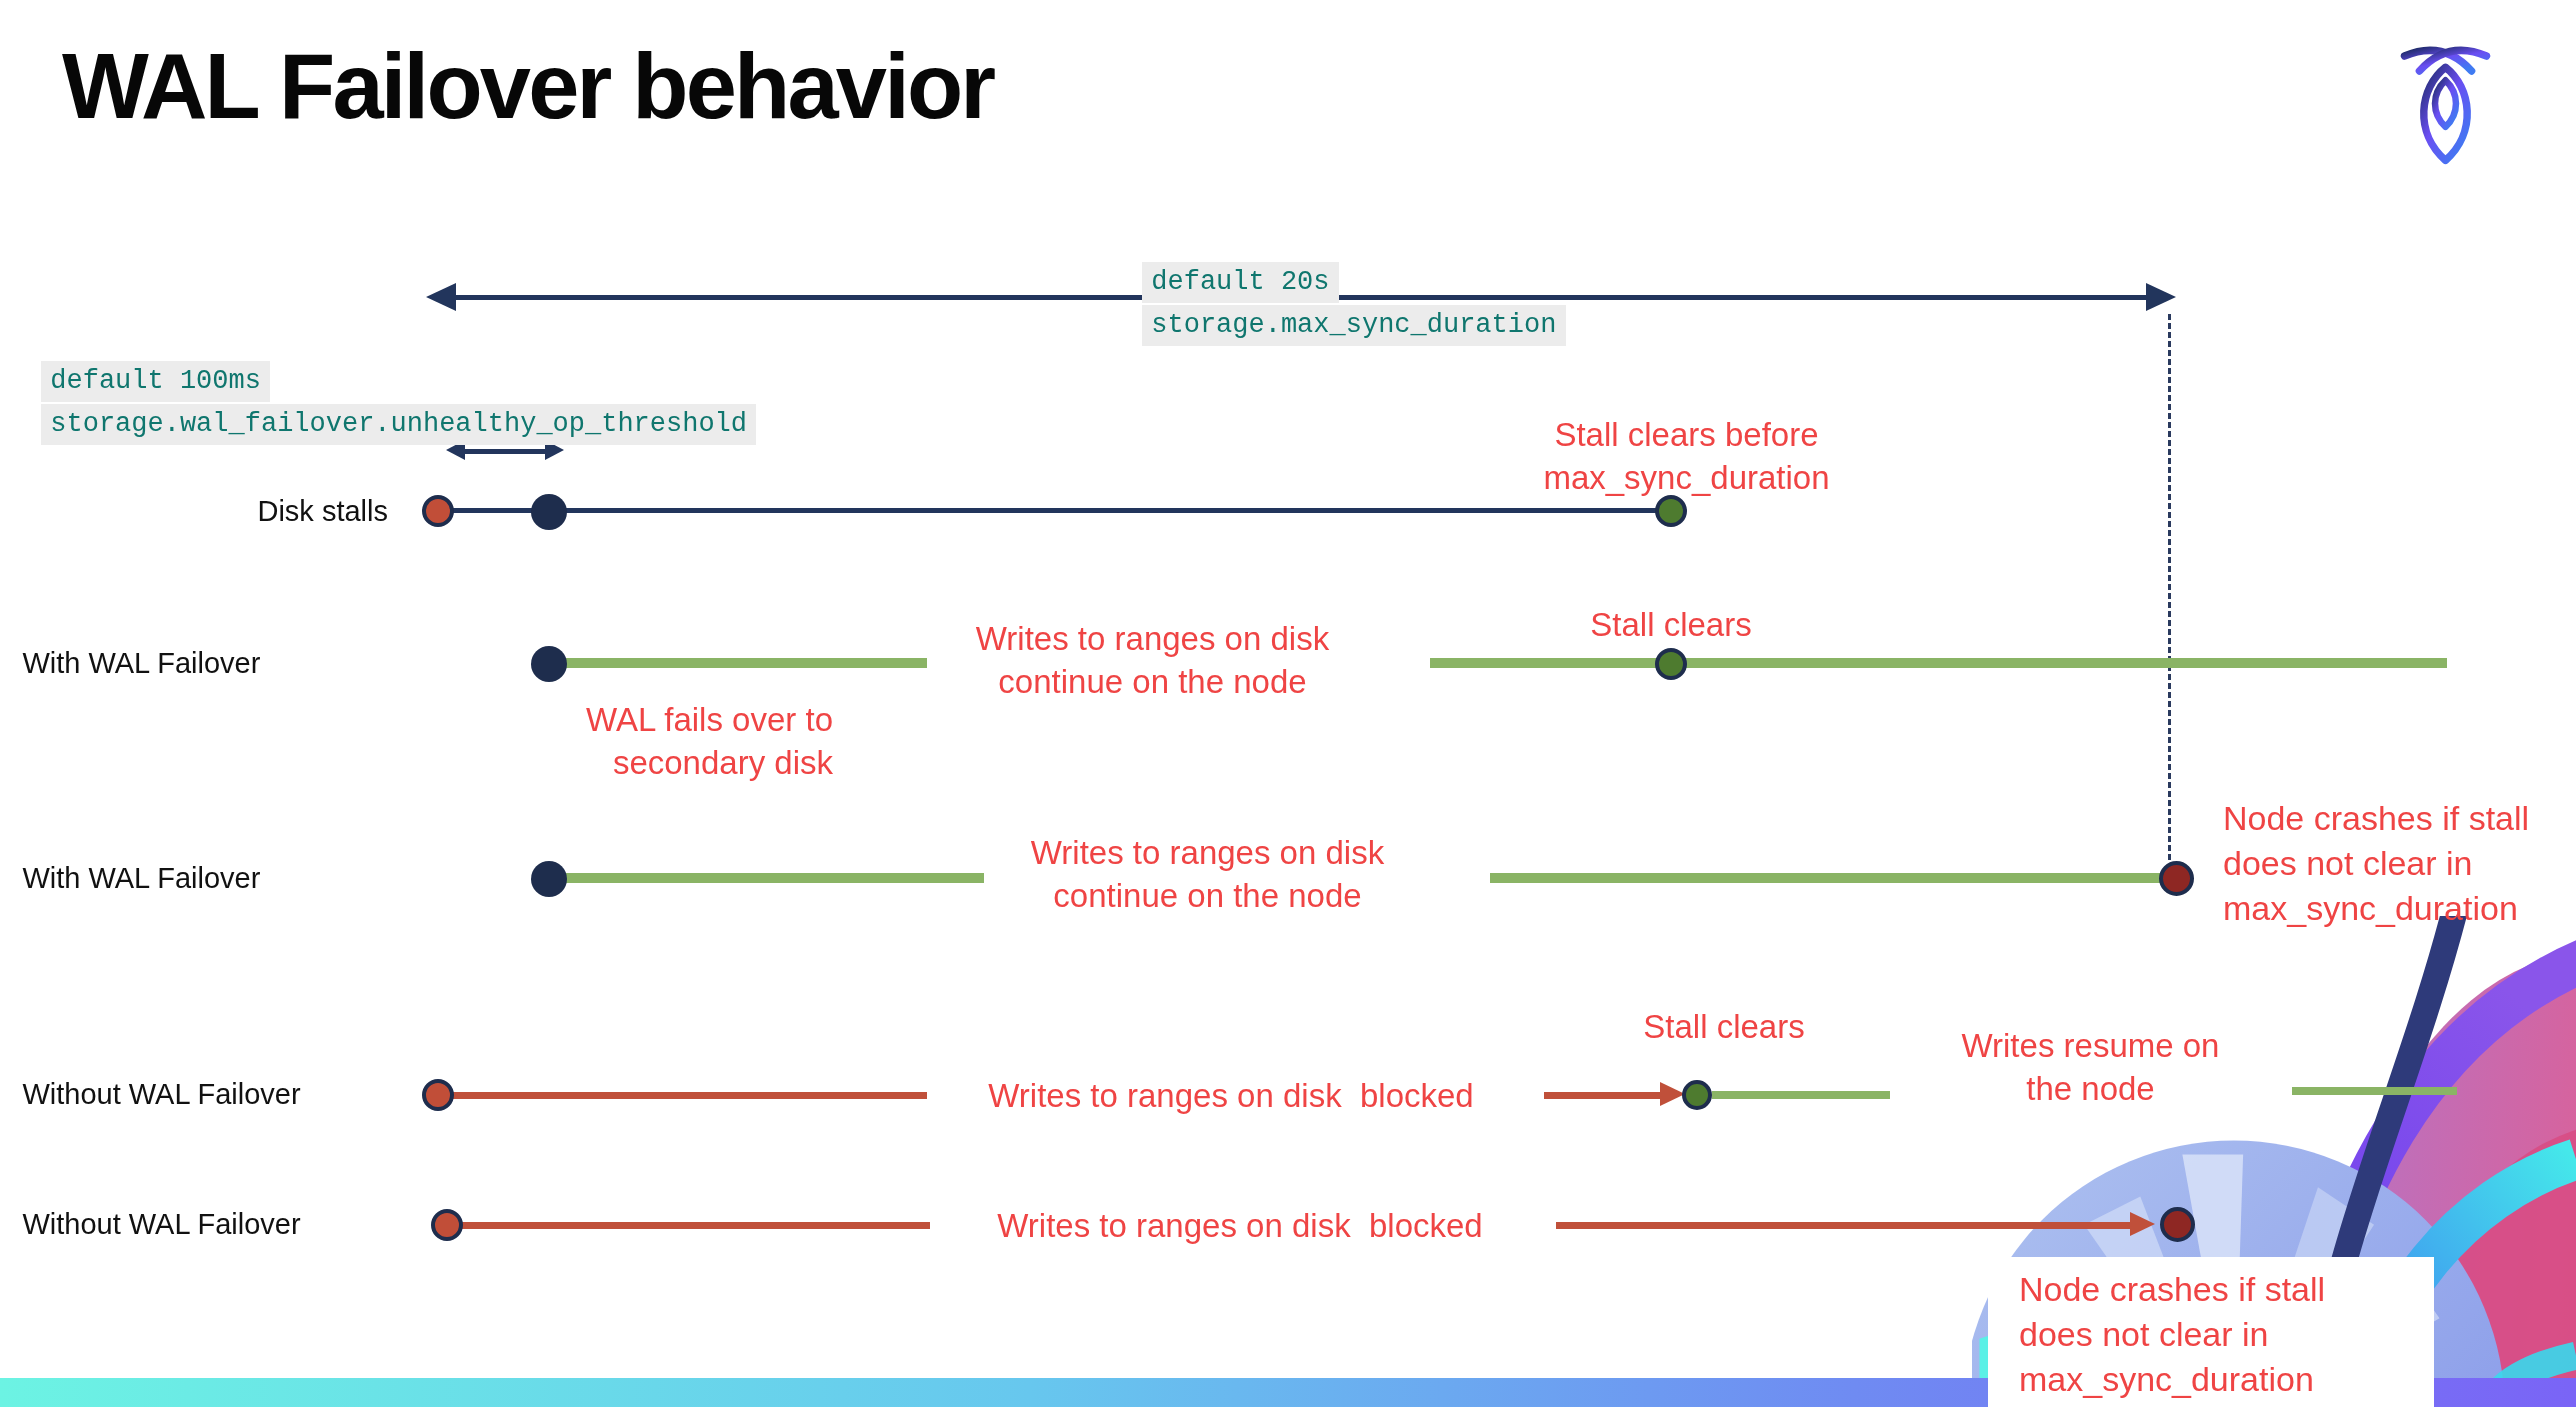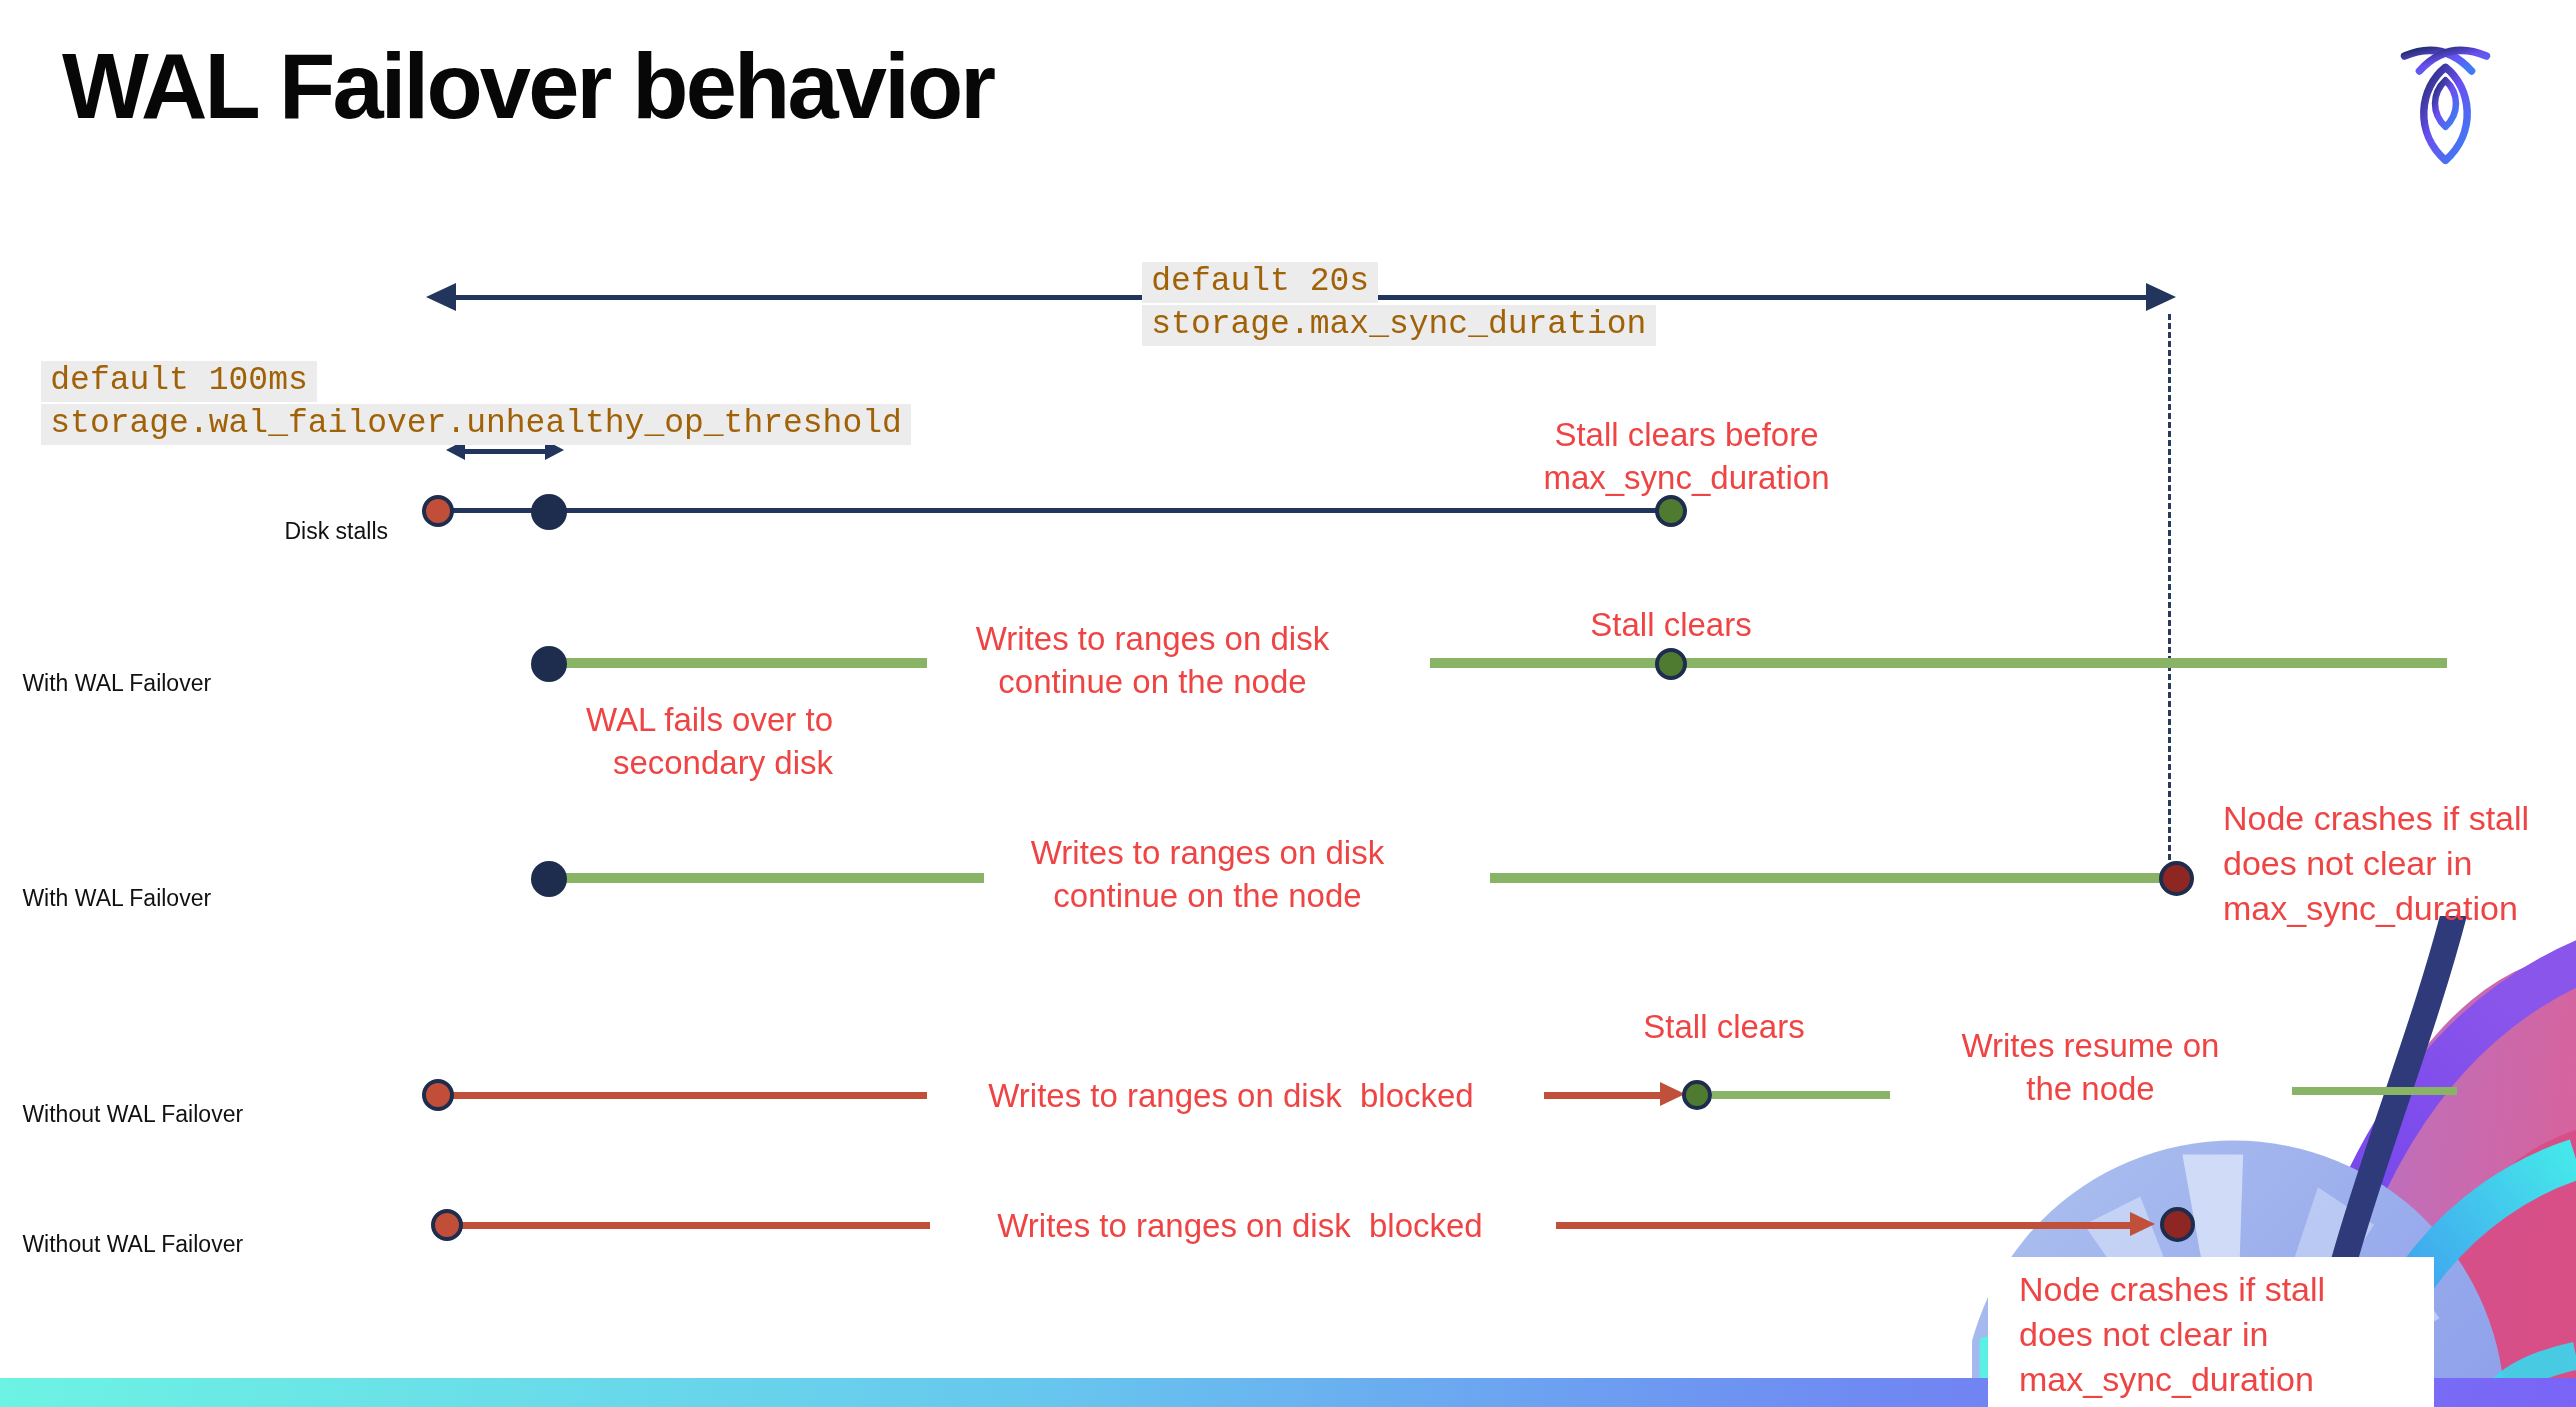--- a/index.html
+++ b/index.html
@@ -7,22 +7,22 @@
     position:relative; width:2576px; height:1408px; overflow:hidden;
     background:#ffffff; font-family:"Liberation Sans", sans-serif; color:#111;
   }
   .title{
     position:absolute; left:62px; top:34px; font-size:92px; font-weight:bold;
     letter-spacing:-2.8px; color:#070707; z-index:4; white-space:nowrap;
   }
   
   .cfg{position:absolute; z-index:4;}
   .code-line{
-    display:table; background:#ececec; color:#a16207;
-    font-family:"Liberation Mono", monospace; font-size:33px; line-height:36px;
+    display:table; background:#ececec; color:#0f766e;
+    font-family:"Liberation Mono", monospace; font-size:27px; line-height:36px;
     padding:1.9px 9.3px 2.8px 9.3px; margin-bottom:2.8px; white-space:pre;
   }
   
   .hline{position:absolute; z-index:3;}
   .navy-line{background:#22355c; height:4.7px;}
   .green-line{background:#8ab465; height:10.3px;}
   .red-line{background:#c0503a; height:6.5px;}
   
   .dot{position:absolute; border-radius:50%; box-sizing:border-box; z-index:4;}
   .dot-navy{background:#1e2d4d;}
@@ -31,21 +31,21 @@
   .dot-green{background:#4e7b2f; border:4.7px solid #1e2d4d;}
   
   .ah{position:absolute; width:0; height:0; z-index:3;}
   .ah-left-navy{border-top:14px solid transparent;border-bottom:14px solid transparent;border-right:30px solid #22355c;}
   .ah-right-navy{border-top:14px solid transparent;border-bottom:14px solid transparent;border-left:30px solid #22355c;}
   .ah-left-sm{border-top:10.3px solid transparent;border-bottom:10.3px solid transparent;border-right:19.6px solid #22355c;}
   .ah-right-sm{border-top:10.3px solid transparent;border-bottom:10.3px solid transparent;border-left:19.6px solid #22355c;}
   .ah-right-red{border-top:12px solid transparent;border-bottom:12px solid transparent;border-left:25px solid #c0503a;}
   .dashed-v{position:absolute; width:0; border-left:3.7px dashed #2a3a5e; z-index:2;}
   
-  .row-label{position:absolute; font-size:23px; line-height:39px; z-index:4; white-space:nowrap;margin-top:20px;}
+  .row-label{position:absolute; font-size:29px; line-height:39px; z-index:4; white-space:nowrap;}
   .ann{position:absolute; font-size:33px; line-height:43px; text-align:center;
        white-space:pre-wrap; z-index:4; color:#ef4444;}
   .ann-left{text-align:left;}
   .node-crash{font-size:34px; line-height:45px;}
   
   .bottom-bar{
     position:absolute; left:0; top:1378px; width:2576px; height:30px; z-index:2;
     background:linear-gradient(90deg,#6cf3e3 0%, #67c7ee 40%, #6f8bf2 72%, #7a64f6 100%);
   }
   .corner-art{position:absolute; left:1972px; top:916px; width:604px; height:492px; z-index:1;}

